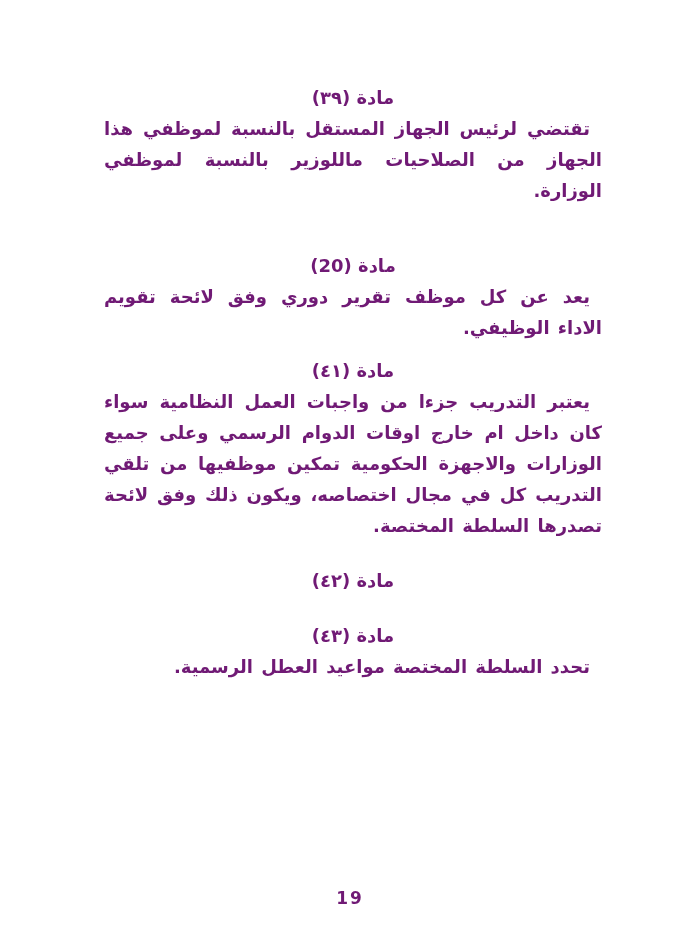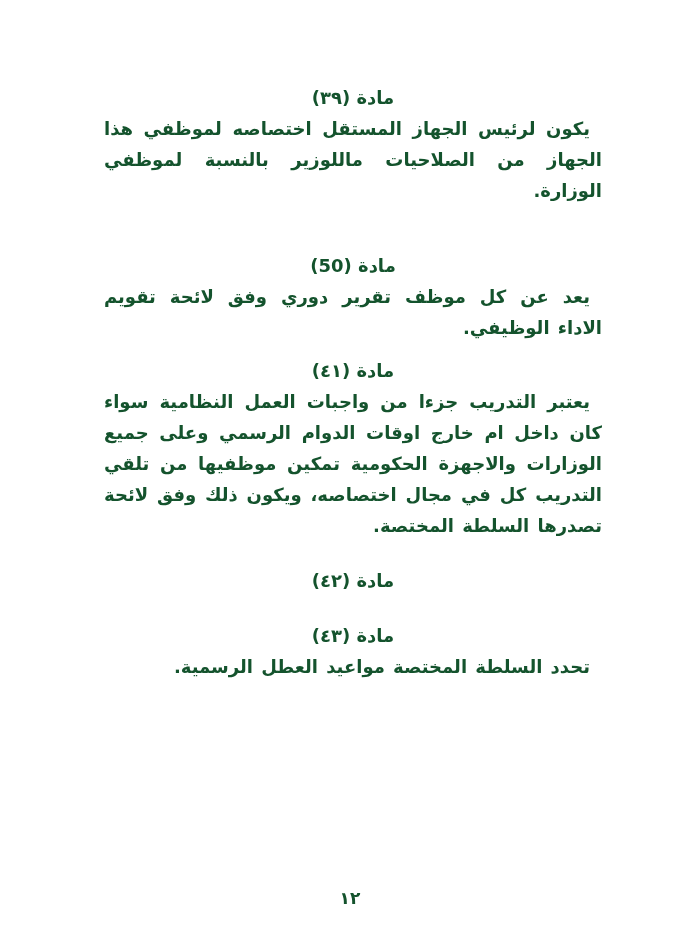--- a/index.html
+++ b/index.html
@@ -6,21 +6,21 @@
     margin: 0;
     padding: 0;
     background: #ffffff;
   }
   .page {
     position: relative;
     width: 700px;
     height: 947px;
     background: #ffffff;
     font-family: "DejaVu Sans", sans-serif;
-    color: #14532d;
+    color: #701a75;
     direction: rtl;
     overflow: hidden;
   }
   .content {
     position: absolute;
     top: 82px;
     right: 98px;
     width: 498px;
   }
   .article { margin: 0; }
@@ -57,25 +57,25 @@
   }
 </style>
 </head>
 <body>
 
 <div class="page">
   <main class="content">
 
     <section class="article">
       <h2 class="article-heading">مادة (٣٩)</h2>
-      <p class="article-body">يكون لرئيس الجهاز المستقل اختصاصه لموظفي هذا الجهاز من الصلاحيات ماللوزير بالنسبة لموظفي الوزارة.</p>
+      <p class="article-body">تقتضي لرئيس الجهاز المستقل بالنسبة لموظفي هذا الجهاز من الصلاحيات ماللوزير بالنسبة لموظفي الوزارة.</p>
     </section>
 
     <section class="article">
-      <h2 class="article-heading">مادة (50)</h2>
+      <h2 class="article-heading">مادة (20)</h2>
       <p class="article-body">يعد عن كل موظف تقرير دوري وفق لائحة تقويم الاداء الوظيفي.</p>
     </section>
 
     <section class="article">
       <h2 class="article-heading">مادة (٤١)</h2>
       <p class="article-body">يعتبر التدريب جزءا من واجبات العمل النظامية سواء كان داخل ام خارج اوقات الدوام الرسمي وعلى جميع الوزارات والاجهزة الحكومية تمكين موظفيها من تلقي التدريب كل في مجال اختصاصه، ويكون ذلك وفق لائحة تصدرها السلطة المختصة.</p>
     </section>
 
     <section class="article">
       <h2 class="article-heading">مادة (٤٢)</h2>
@@ -85,15 +85,15 @@
       <h2 class="article-heading">مادة (٤٣)</h2>
       <p class="article-body">تحدد السلطة المختصة مواعيد العطل الرسمية.</p>
     </section>
 
     <section class="article">
     </section>
 
   </main>
 
   <footer>
-    <div class="page-number">١٢</div>
+    <div class="page-number">19</div>
   </footer>
 </div>
 
 </body></html>

